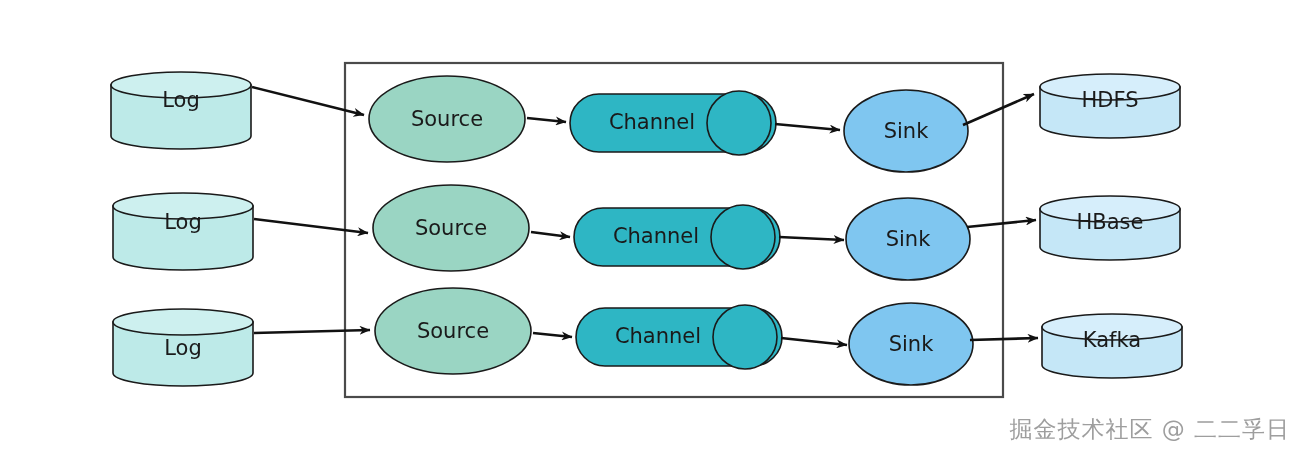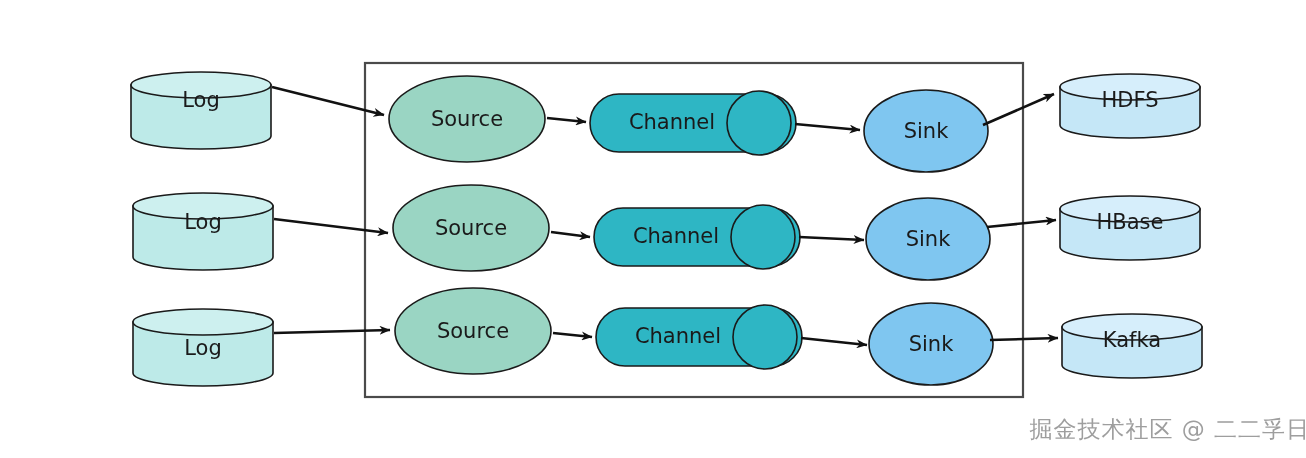--- a/index.html
+++ b/index.html
@@ -13,21 +13,20 @@
     font-family: "DejaVu Sans", "Liberation Sans", sans-serif;
     overflow: hidden;
     position: relative;
   }
   #diagram-root {
     position: absolute;
     left: 0;
     top: 0;
     width: 1162px;
     height: 458px;
-    margin-left: 20px;
   }
   svg { display: block; }
   .node-label {
     font-family: "DejaVu Sans", "Liberation Sans", sans-serif;
     font-size: 21px;
     fill: #1a1a1a;
     text-anchor: middle;
     dominant-baseline: middle;
   }
   .shape-stroke {

